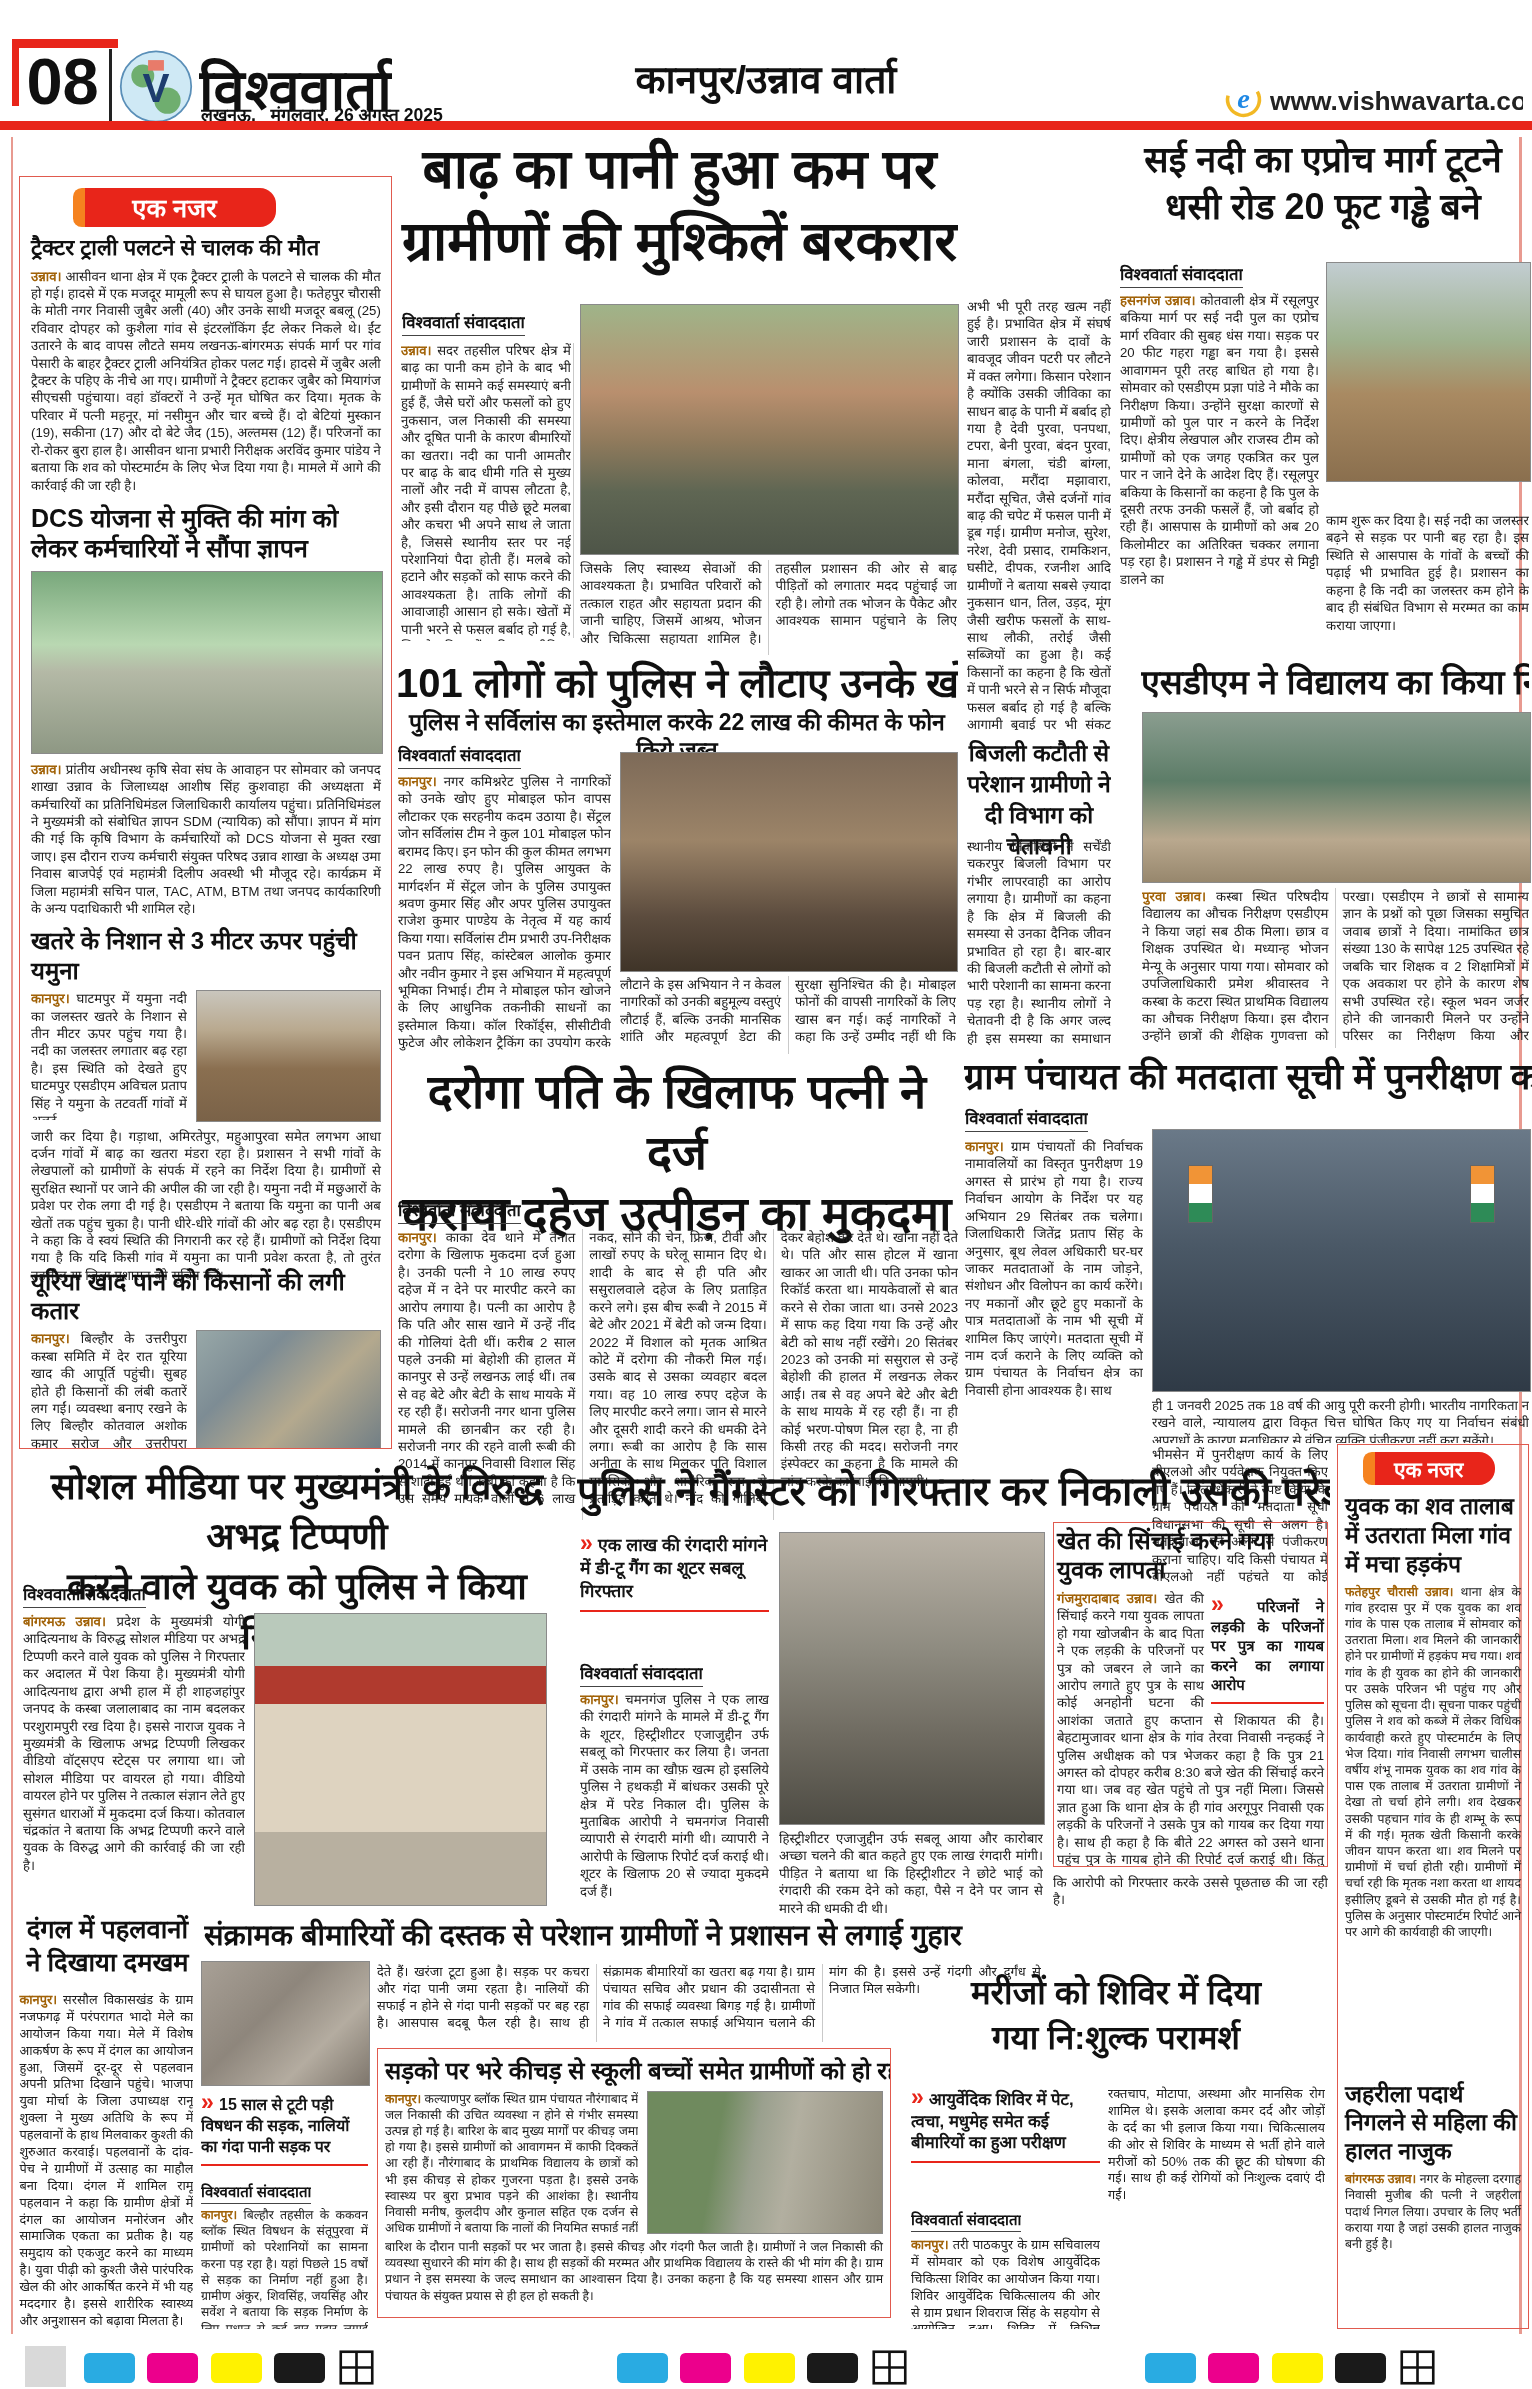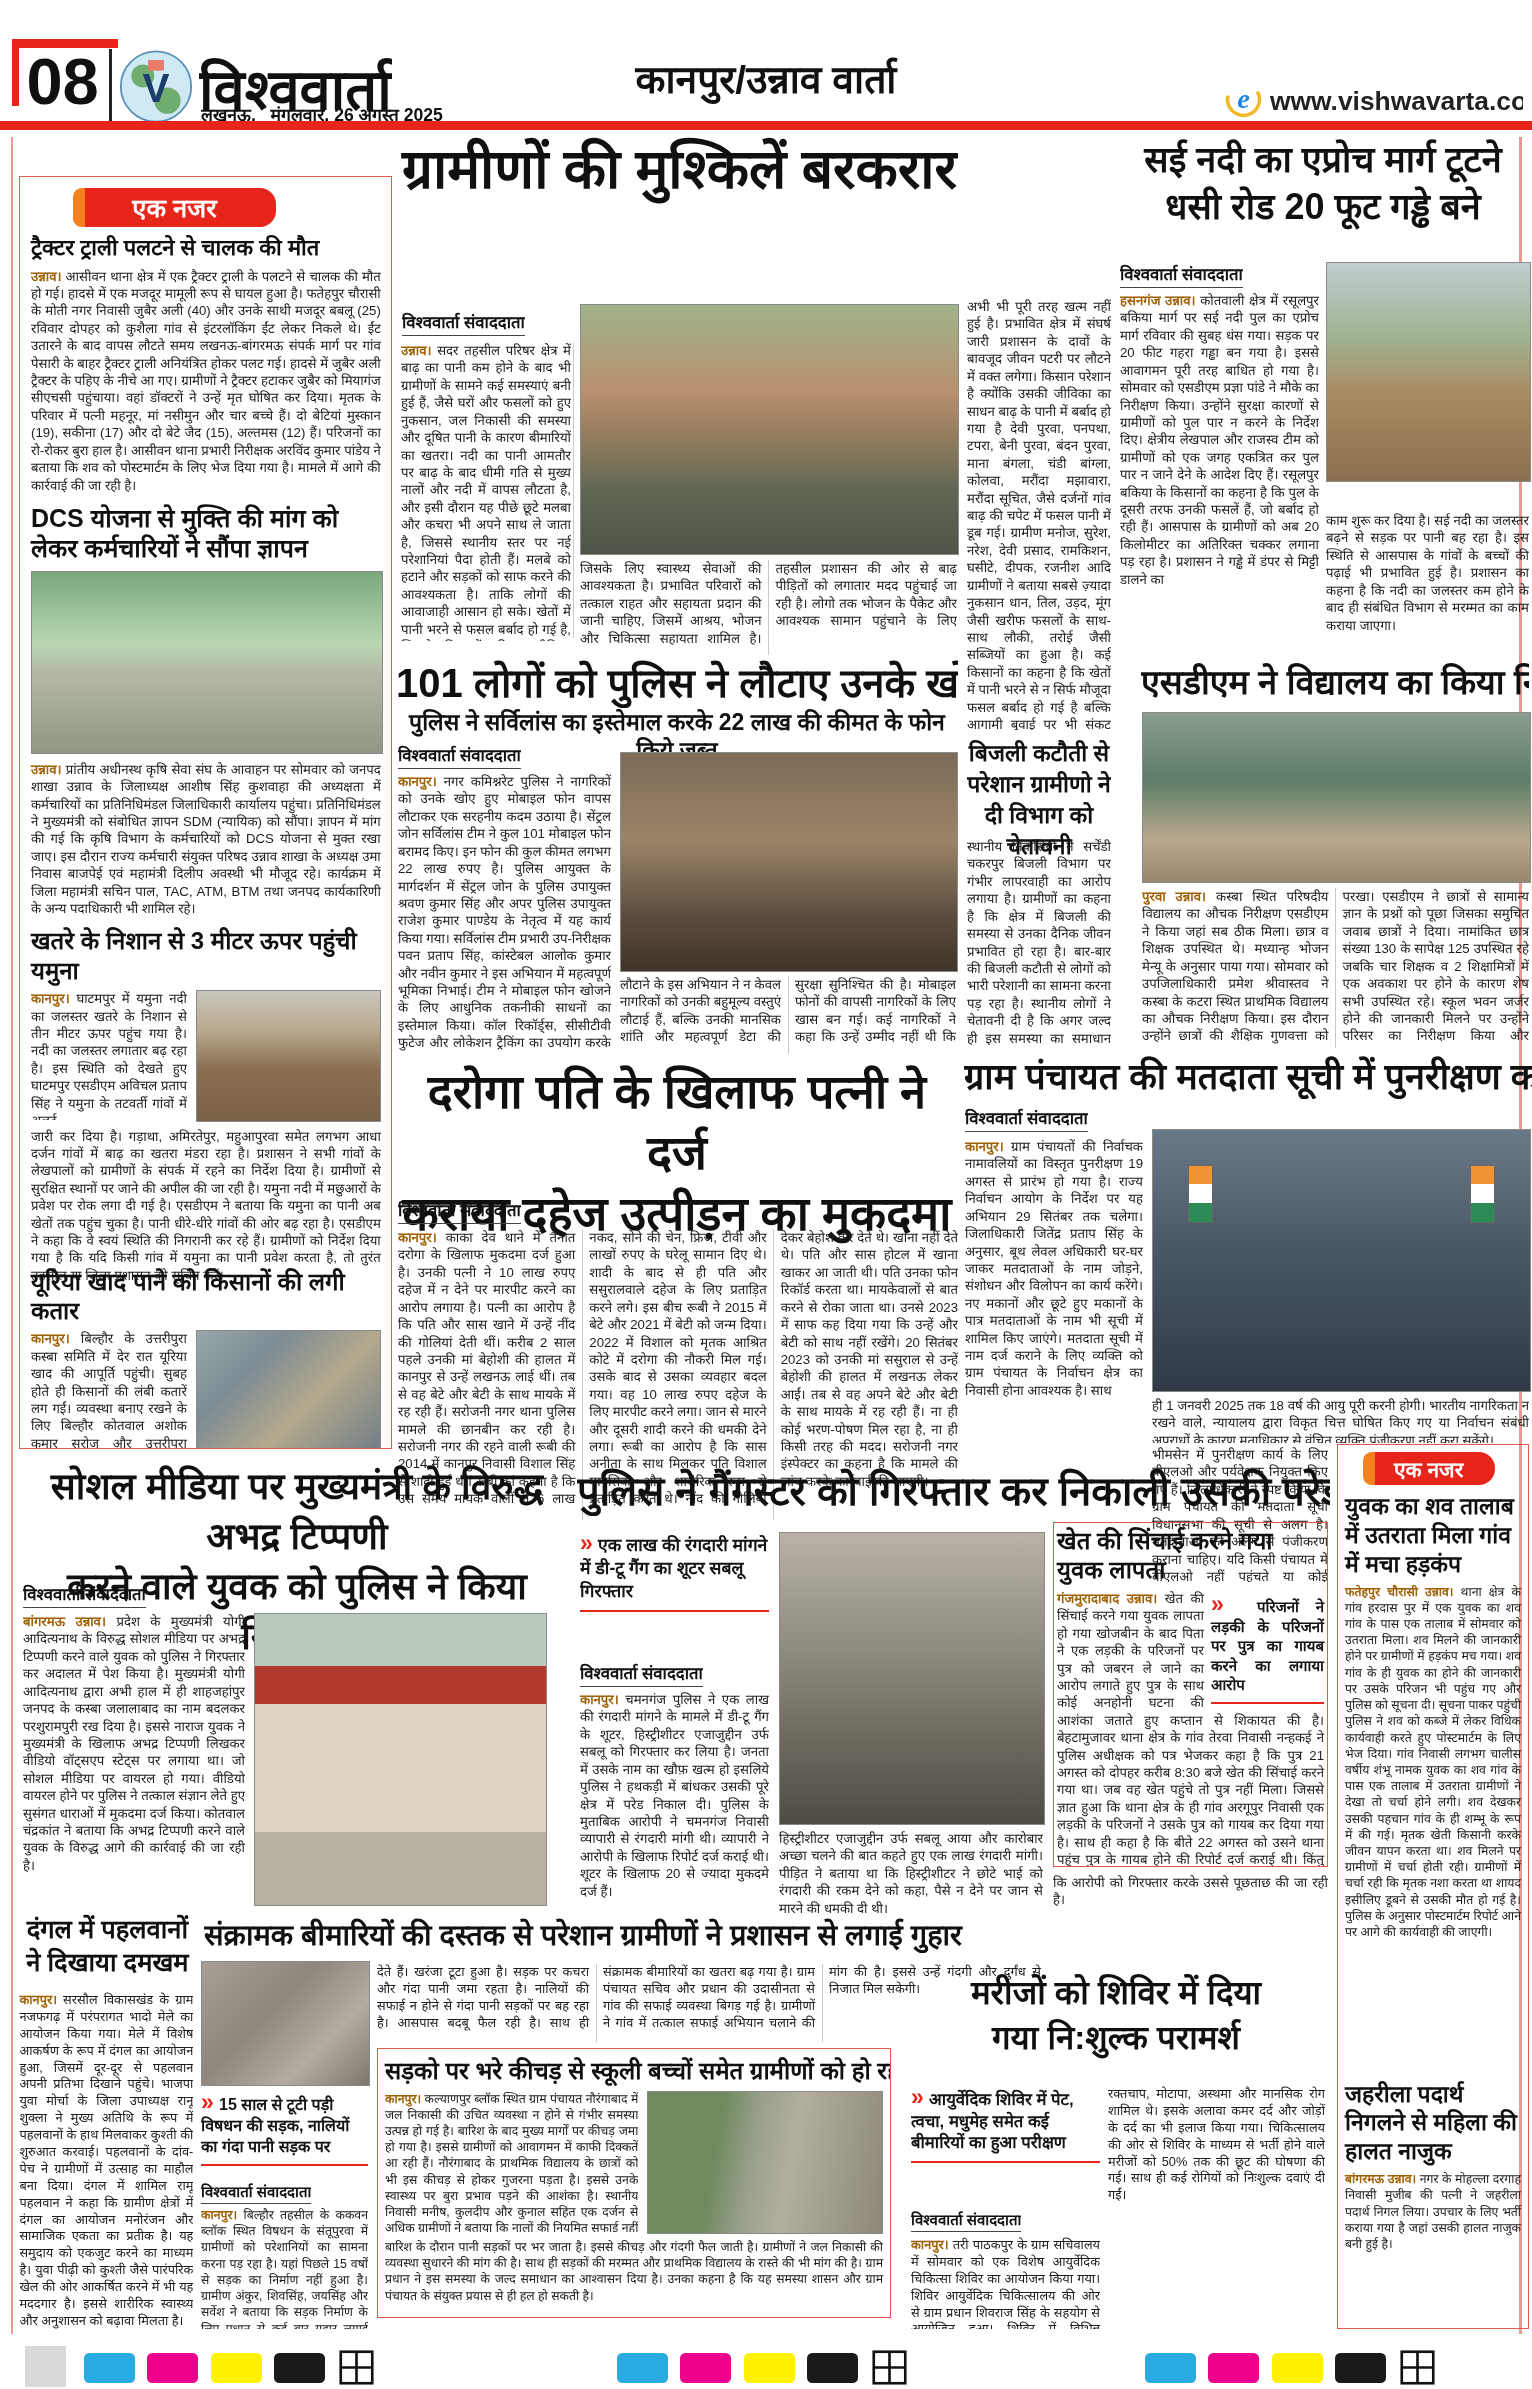--- a/index.html
+++ b/index.html
@@ -89,20 +89,21 @@
     <p class="body-txt" style="margin:0;width:46%;height:123px;overflow:hidden;">
       <b>कानपुर।</b>
       <span>बिल्हौर के उत्तरीपुरा कस्बा समिति में देर रात यूरिया खाद की आपूर्ति पहुंची। सुबह होते ही किसानों की लंबी कतारें लग गईं। व्यवस्था बनाए रखने के लिए बिल्हौर कोतवाल अशोक कुमार सरोज और उत्तरीपुरा कार्यवाहक चौकी इंचार्ज सतेंद्र सिंह यादव मौके पर पहुंचे। समिति में</span>
     </p>
     <div class="ph" style="width:54%;height:123px;background:linear-gradient(135deg,#98a8a8,#7d8c94 30%,#b4a98e 60%,#6f7d85);"></div>
   </div>
 
 </div>
 
 <div class="abs hl center" style="left:401px;top:134px;width:557px;font-size:55px;line-height:1.3;">
+  <div>बाढ़ का पानी हुआ कम पर</div>
   <div>ग्रामीणों की मुश्किलें बरकरार</div>
 </div>
 <div class="abs" style="left:402px;top:310px;"><span class="byline">विश्ववार्ता संवाददाता</span></div>
 <p class="abs body-txt" style="left:401px;top:342px;width:170px;height:299px;margin:0;">
   <b>उन्नाव।</b>
   <span>सदर तहसील परिषर क्षेत्र में बाढ़ का पानी कम होने के बाद भी ग्रामीणों के सामने कई समस्याएं बनी हुई हैं, जैसे घरों और फसलों को हुए नुकसान, जल निकासी की समस्या और दूषित पानी के कारण बीमारियों का खतरा। नदी का पानी आमतौर पर बाढ़ के बाद धीमी गति से मुख्य नालों और नदी में वापस लौटता है, और इसी दौरान यह पीछे छूटे मलबा और कचरा भी अपने साथ ले जाता है, जिससे स्थानीय स्तर पर नई परेशानियां पैदा होती हैं। मलबे को हटाने और सड़कों को साफ करने की आवश्यकता है। ताकि लोगों की आवाजाही आसान हो सके। खेतों में पानी भरने से फसल बर्बाद हो गई है, जिससे किसानों की आजीविका प्रभावित हुई है। दूषित पानी और जल जमाव के कारण बीमारियां फैलने का खतरा बढ़ गया है,</span>
 </p>
 <div class="abs vrule" style="left:573px;top:343px;height:295px;"></div>
 <div class="abs ph" style="left:580px;top:304px;width:377px;height:249px;background:linear-gradient(180deg,#9fb489,#b98f6e 35%,#8f7a5c 55%,#5f6653 75%,#4e5548);"></div>
 <p class="abs body-txt cols2" style="left:580px;top:560px;width:377px;height:95px;margin:0;">जिसके लिए स्वास्थ्य सेवाओं की आवश्यकता है। प्रभावित परिवारों को तत्काल राहत और सहायता प्रदान की जानी चाहिए, जिसमें आश्रय, भोजन और चिकित्सा सहायता शामिल है। तहसील प्रशासन की ओर से बाढ़ पीड़ितों को लगातार मदद पहुंचाई जा रही है। लोगो तक भोजन के पैकेट और आवश्यक सामान पहुंचाने के लिए प्रशासनिक टीमें जुटी हुई हैं लेकिन ग्रामीणों की मुश्किलें</p>

